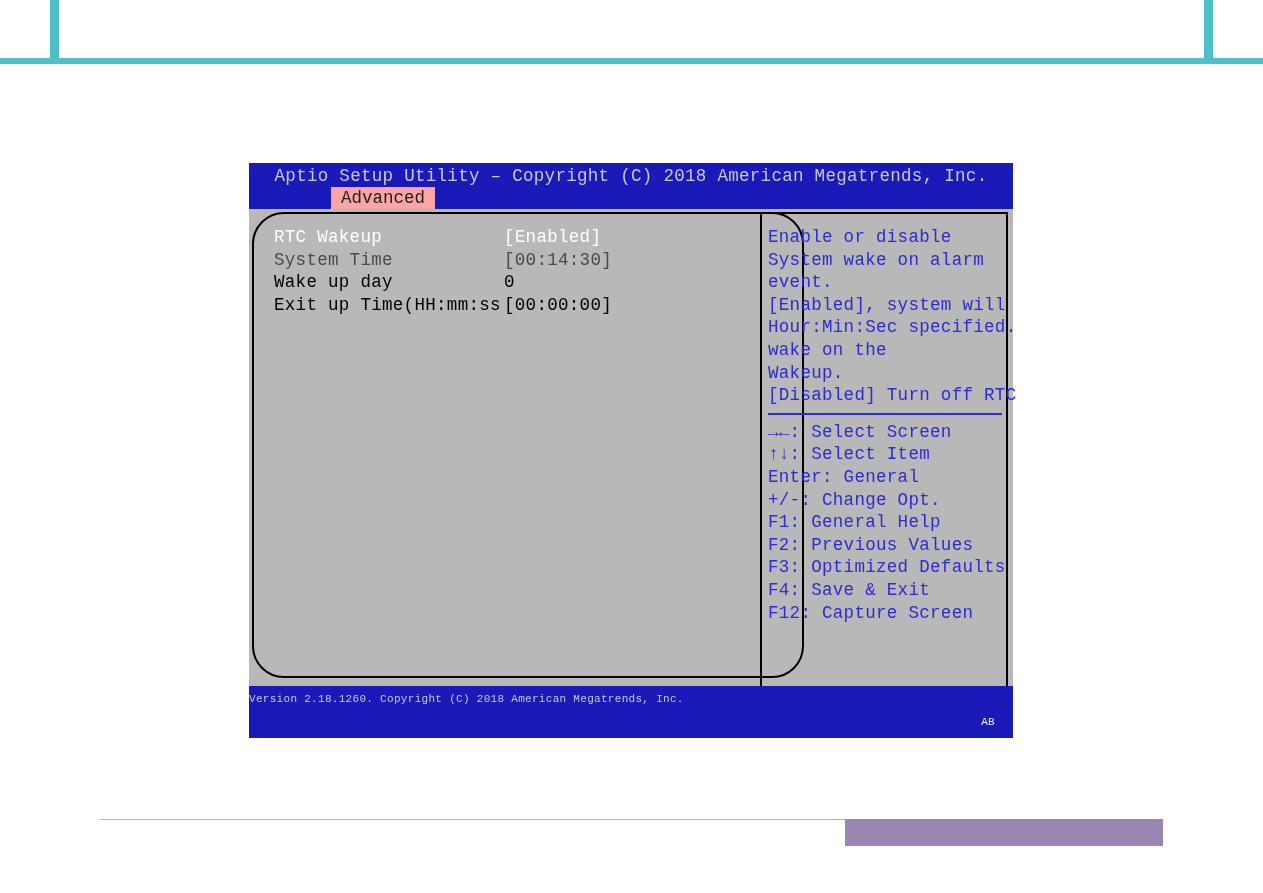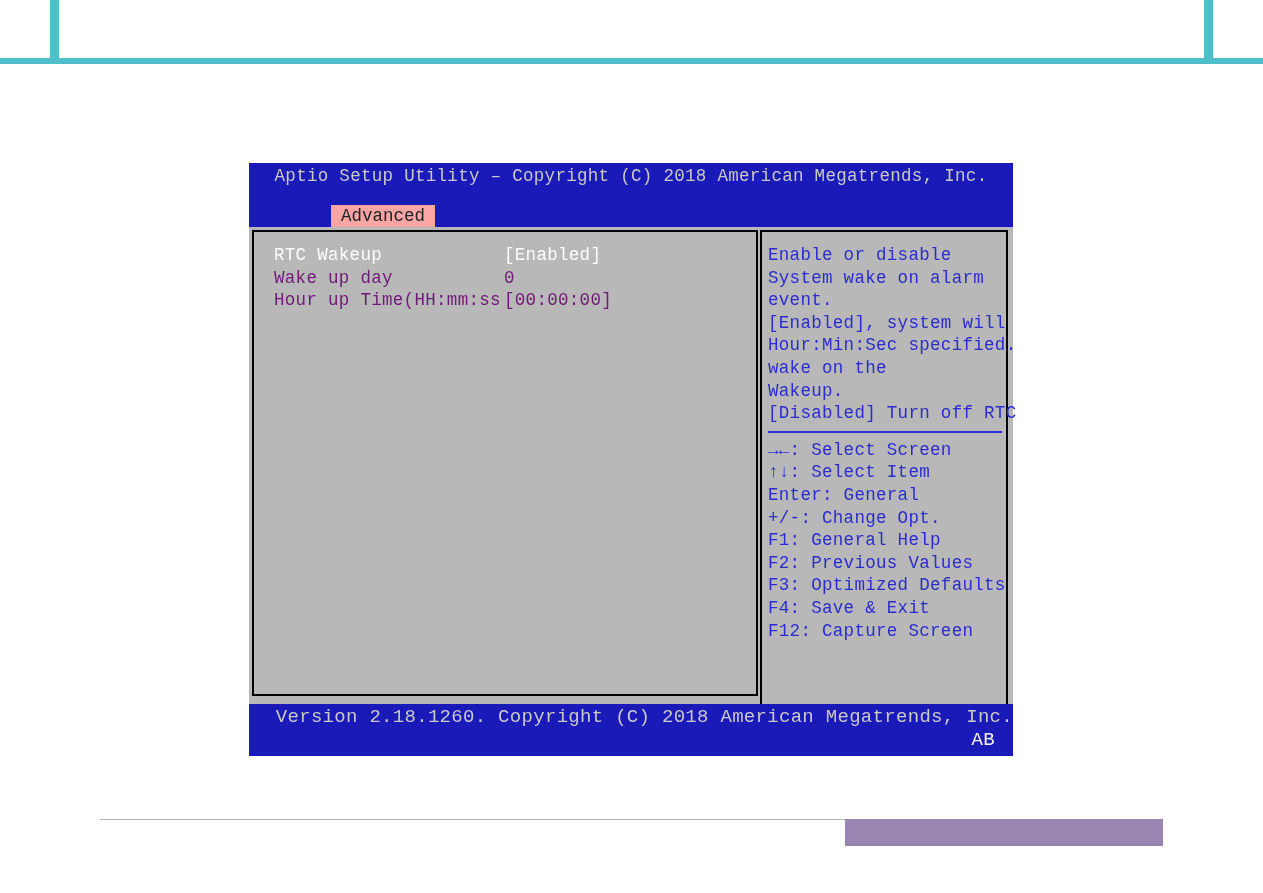--- a/index.html
+++ b/index.html
@@ -55,21 +55,21 @@
     width: 764px;
     height: 573px;
     background: #000;
     box-sizing: border-box;
   }
 
   
   .bios-header {
     background: #1a1ab8;
     color: #c5c5c5;
-    height: 64px;
+    height: 46px;
     position: relative;
     box-sizing: border-box;
     font-size: 17.5px;
     line-height: 22px;
   }
   .bios-title {
     text-align: center;
     padding-top: 2px;
     color: #c9c9c9;
     letter-spacing: 0.3px;
@@ -99,62 +99,63 @@
     position: absolute;
     border: 2px solid #000;
     box-sizing: border-box;
     font-size: 17.5px;
     line-height: 22.6px;
     letter-spacing: 0.3px;
   }
   .panel-left {
     left: 3px;
     top: 3px;
-    width: 506px;
+    width: 552px;
     height: 466px;
     padding: 12px 8px 8px 20px;
+    border-radius: 32px;
   }
   .panel-right {
     left: 511px;
     top: 3px;
     width: 248px;
     height: 510px;
     padding: 12px 4px 8px 6px;
   }
 
   .row {
     display: flex;
     white-space: pre;
   }
   .row .lbl {
     width: 230px;
   }
   .sel-white { color: #ffffff; }
   .dim       { color: #4a4a4a; }
-  .blue      { color: #701a75; align-items: center; }
+  .blue      { color: #000000; align-items: center; }
 
   .help-divider {
     margin: 6px 0 6px 0;
     border: none;
     border-top: 2px solid #2c2cd0;
   }
 
   .help-line {
     white-space: pre;
     color: #2c2cd0;
   }
 
   .bios-footer {
     background: #1a1ab8;
     color: #c9c9c9;
     height: 50px;
-    font-size: 19px;
+    font-size: 11px;
     line-height: 23px;
     padding-top: 2px;
-    text-align: right;
+    text-align: left;
     position: relative;
     letter-spacing: 0.3px;
   }
   .bios-footer .ab {
     position: absolute;
     right: 18px;
     bottom: 4px;
     color: #f3f3f3;
   }
 
@@ -210,26 +211,30 @@
     <div class="bios-tab">Advanced</div>
   </div>
 
   <div class="bios-body">
 
     <div class="panel panel-left">
       <div class="row sel-white">
         <span class="lbl">RTC Wakeup</span>
         <span>[Enabled]</span>
       </div>
+      <div class="row dim">
+        <span class="lbl">System Time</span>
+        <span>[00:14:30]</span>
+      </div>
       <div class="row blue">
         <span class="lbl">Wake up day</span>
         <span>0</span>
       </div>
       <div class="row blue">
-        <span class="lbl">Hour up Time(HH:mm:ss</span>
+        <span class="lbl">Exit up Time(HH:mm:ss</span>
         <span>[00:00:00]</span>
       </div>
     </div>
 
     <div class="panel panel-right">
       <div class="help-line">Enable or disable</div>
       <div class="help-line">System wake on alarm</div>
       <div class="help-line">event.</div>
       <div class="help-line">[Enabled], system will</div>
       <div class="help-line">Hour:Min:Sec specified.</div>

